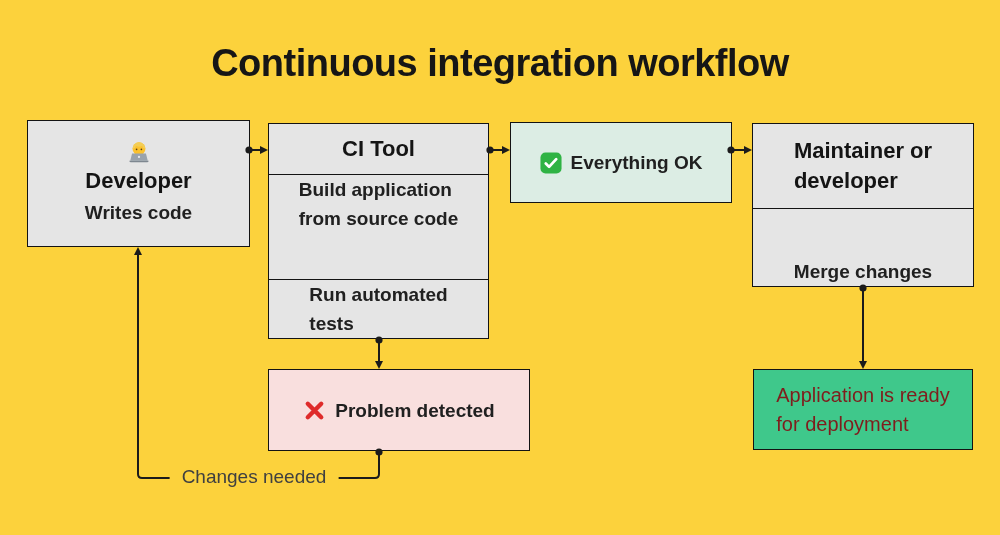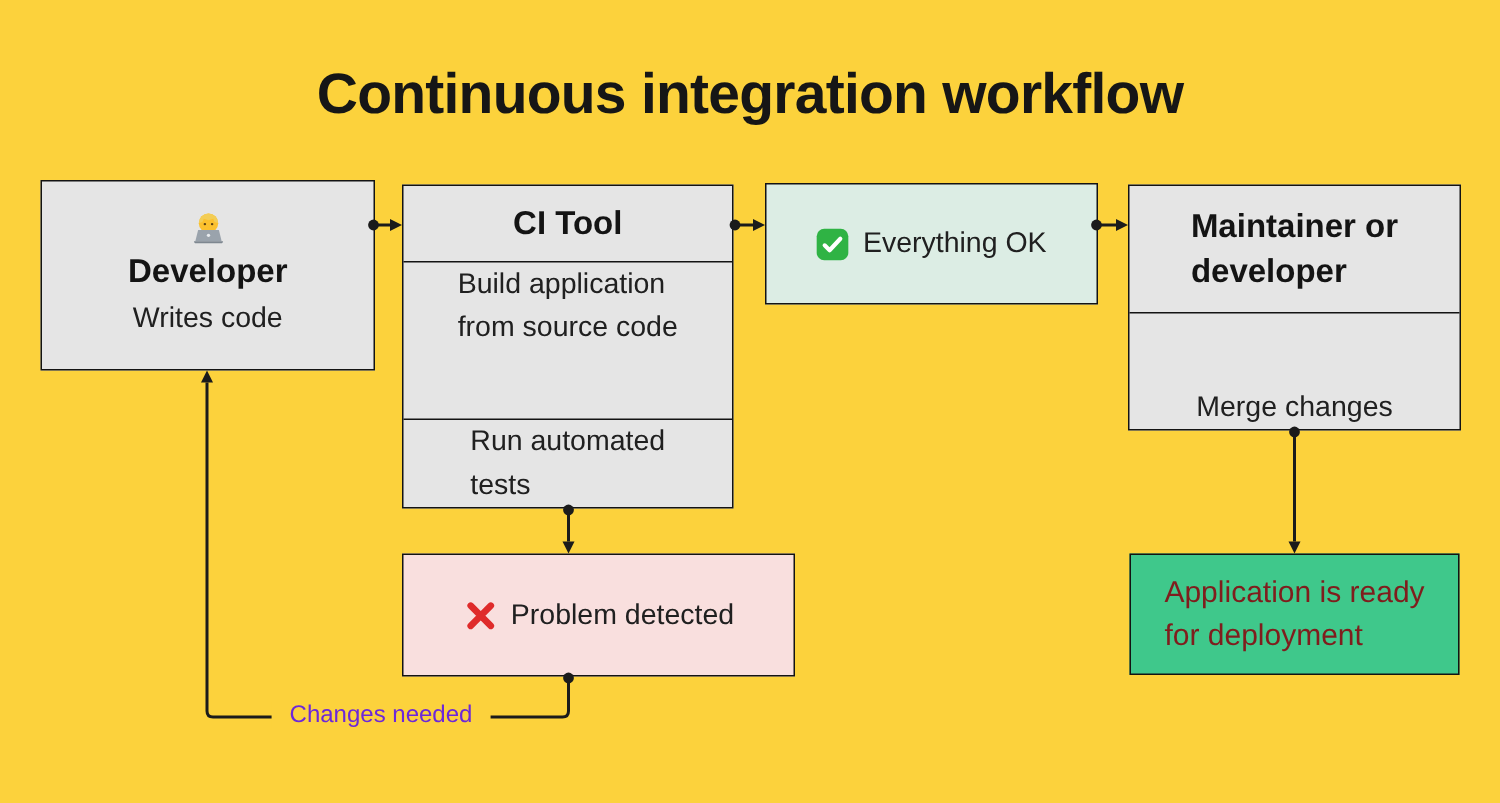--- a/index.html
+++ b/index.html
@@ -30,21 +30,21 @@
   .node {
     position: absolute;
     background: #e5e5e5;
     border: 1.5px solid #131313;
     display: flex;
     flex-direction: column;
     align-items: center;
     justify-content: center;
   }
   .node-title { font-size: 22px; font-weight: 700; line-height: 30px; color: #141414; }
-  .node-text  { font-size: 19px; line-height: 29px; color: #202020; }
+  .node-text  { font-size: 19px; line-height: 29px; color: #202020; font-weight: bold; }
   .pre-line   { white-space: pre-line; text-align: left; }
 
   
   .developer { left: 27px; top: 120px; width: 223px; height: 127px; gap: 2px; }
 
   
   .ci-tool { left: 268px; top: 123px; width: 221px; height: 216px; padding: 0; display: flex; }
   .ci-header {
     height: 54px; width: 100%;
     display: flex; align-items: center; justify-content: center;
@@ -89,22 +89,22 @@
     left: 0; top: 0;
     width: 1000px; height: 535px;
     pointer-events: none;
   }
   .edge-label {
     position: absolute;
     left: 254px; top: 477px;
     transform: translate(-50%, -50%);
     background: #FCD23C;
     padding: 0 12px;
-    font-size: 16px;
-    color: #6d28d9;
+    font-size: 19px;
+    color: #404040;
     white-space: nowrap;
   }
 </style>
 </head>
 <body>
 
 <div class="canvas">
 
   <div class="page-title">Continuous integration workflow</div>
 

